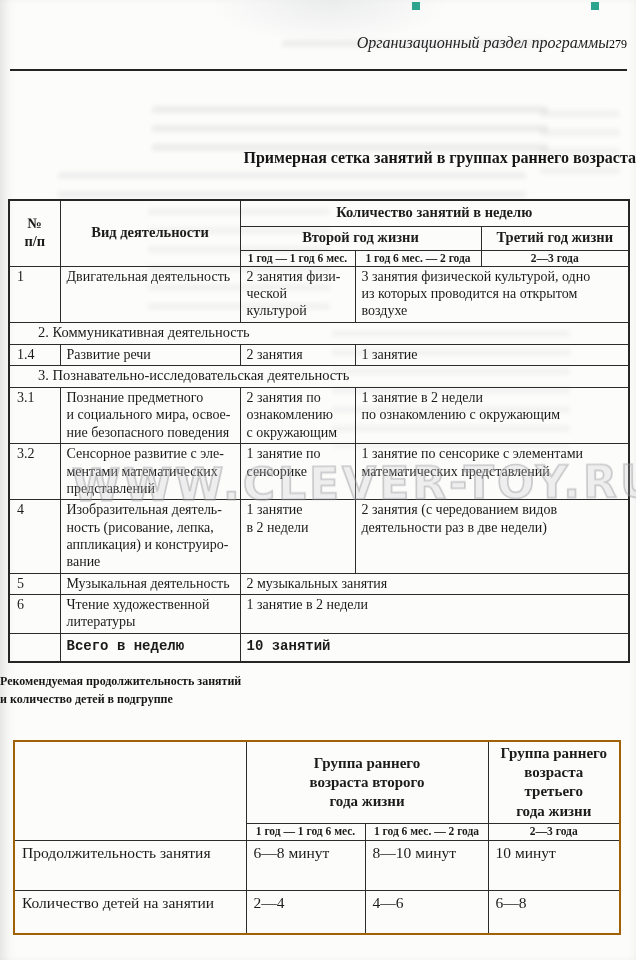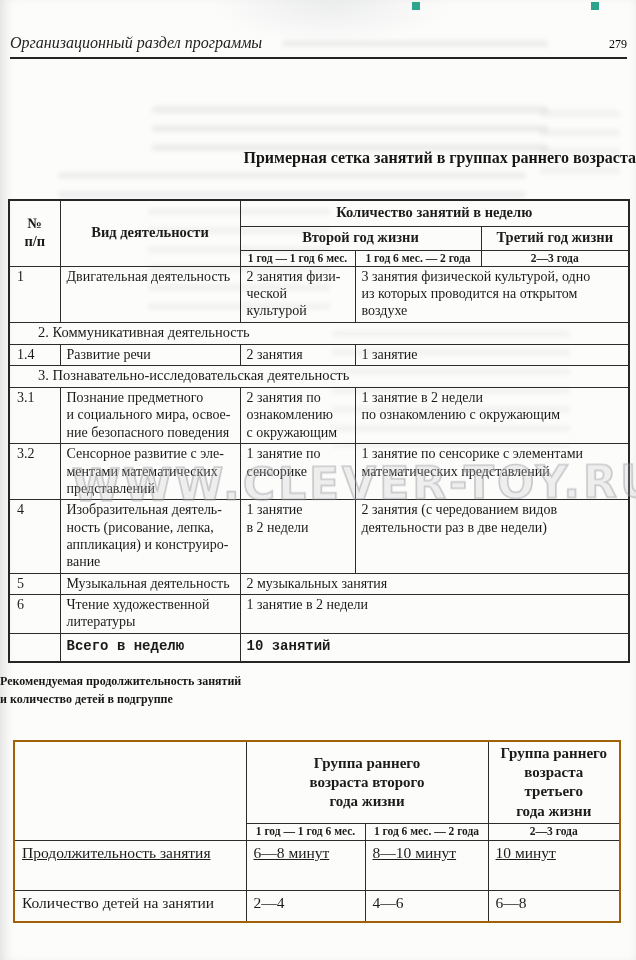--- a/index.html
+++ b/index.html
@@ -16,22 +16,22 @@
     content:"";position:absolute;left:200px;top:0;width:260px;height:46px;
     background:radial-gradient(ellipse at 50% 10%, rgba(175,178,186,.20), transparent 65%);
   }
   
   .scan-mark{position:absolute;top:2px;width:8px;height:8px;background:#2da58e;}
   .mark1{left:412px;} .mark2{left:591px;}
 
   
   .running{
     position:absolute;top:34px;left:10px;right:9px;
-    display:flex;justify-content:space-between;align-items:flex-end;
-    border-bottom:2px solid #242424;padding-bottom:5px;
+    display:flex;justify-content:flex-end;align-items:flex-end;
+    border-bottom:2px solid #242424;padding-bottom:17px;
   }
   .run-title{font-style:italic;font-size:16px;color:#222;}
   .page-num{font-size:12px;color:#000000;}
 
   .title{
     position:absolute;top:74px;left:0;width:100%;margin:0;
     text-align:center;font-size:21px;font-weight:bold;color:#151515;
   }
   .caption{
     position:absolute;top:149px;left:0;width:100%;margin:0;
@@ -62,21 +62,21 @@
   .t2{position:absolute;top:740px;left:13px;width:606px;border:2px solid #a16207;}
   .t2 th,.t2 td{
     border:1.4px solid #2c2c2c;padding:2px 7px;
     white-space:pre-line;vertical-align:top;text-align:left;
     font-size:15.5px;line-height:1.28;font-weight:normal;color:#1b1b1b;
   }
   .t2 thead th{text-align:center;vertical-align:middle;font-weight:bold;font-size:15px;}
   .t2 tr.gh{height:58px;}
   .t2 tr.ranges{height:17px;}
   .t2 tr.ranges th{font-size:11.5px;padding:0 2px 1px;}
-  .t2 tr.r1{height:50px;text-decoration:underline;} .t2 tr.r2{height:32px;}
+  .t2 tr.r1{height:50px;} .t2 tr.r2{height:44px;}
 
   
   .watermark{
     position:absolute;top:458px;left:72px;z-index:5;
     font-family:"DejaVu Sans", sans-serif;font-weight:bold;
     font-size:44px;letter-spacing:3px;white-space:nowrap;
     color:rgba(195,195,198,0.25);
     -webkit-text-stroke:1.7px rgba(150,150,155,0.45);
     filter:blur(.4px);
     transform:rotate(-.4deg);

